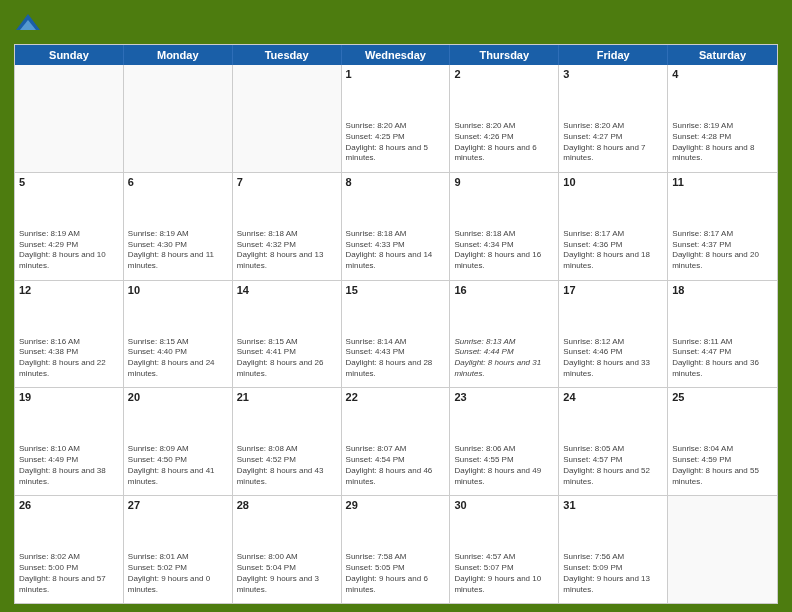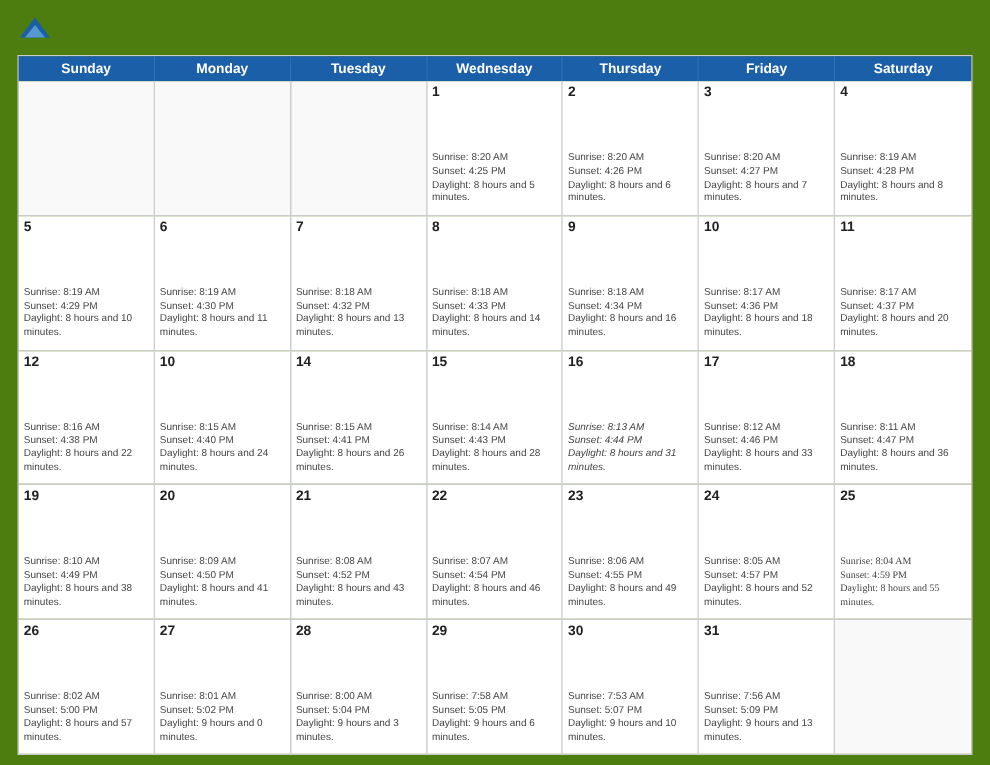--- a/index.html
+++ b/index.html
@@ -299,21 +299,21 @@
 Daylight: 8 hours and 49 minutes.</div>
           </div>
           <div class="cal-cell">
             <div class="day-num">24</div>
             <div class="cell-text" style="white-space: pre-line;">Sunrise: 8:05 AM
 Sunset: 4:57 PM
 Daylight: 8 hours and 52 minutes.</div>
           </div>
           <div class="cal-cell">
             <div class="day-num">25</div>
-            <div class="cell-text" style="white-space: pre-line; font-family: Liberation Serif, serif;">Sunrise: 8:04 AM
+            <div class="cell-text" style="white-space: pre-line;">Sunrise: 8:04 AM
 Sunset: 4:59 PM
 Daylight: 8 hours and 55 minutes.</div>
           </div>
         </div>
         <div class="cal-row">
           <div class="cal-cell">
             <div class="day-num">26</div>
             <div class="cell-text" style="white-space: pre-line;">Sunrise: 8:02 AM
 Sunset: 5:00 PM
 Daylight: 8 hours and 57 minutes.</div>
@@ -331,21 +331,21 @@
 Daylight: 9 hours and 3 minutes.</div>
           </div>
           <div class="cal-cell">
             <div class="day-num">29</div>
             <div class="cell-text" style="white-space: pre-line;">Sunrise: 7:58 AM
 Sunset: 5:05 PM
 Daylight: 9 hours and 6 minutes.</div>
           </div>
           <div class="cal-cell">
             <div class="day-num">30</div>
-            <div class="cell-text" style="white-space: pre-line;">Sunrise: 7:53 AM
+            <div class="cell-text" style="white-space: pre-line;">Sunrise: 4:57 AM
 Sunset: 5:07 PM
 Daylight: 9 hours and 10 minutes.</div>
           </div>
           <div class="cal-cell">
             <div class="day-num">31</div>
             <div class="cell-text" style="white-space: pre-line;">Sunrise: 7:56 AM
 Sunset: 5:09 PM
 Daylight: 9 hours and 13 minutes.</div>
           </div>
           <div class="cal-cell empty"></div>

